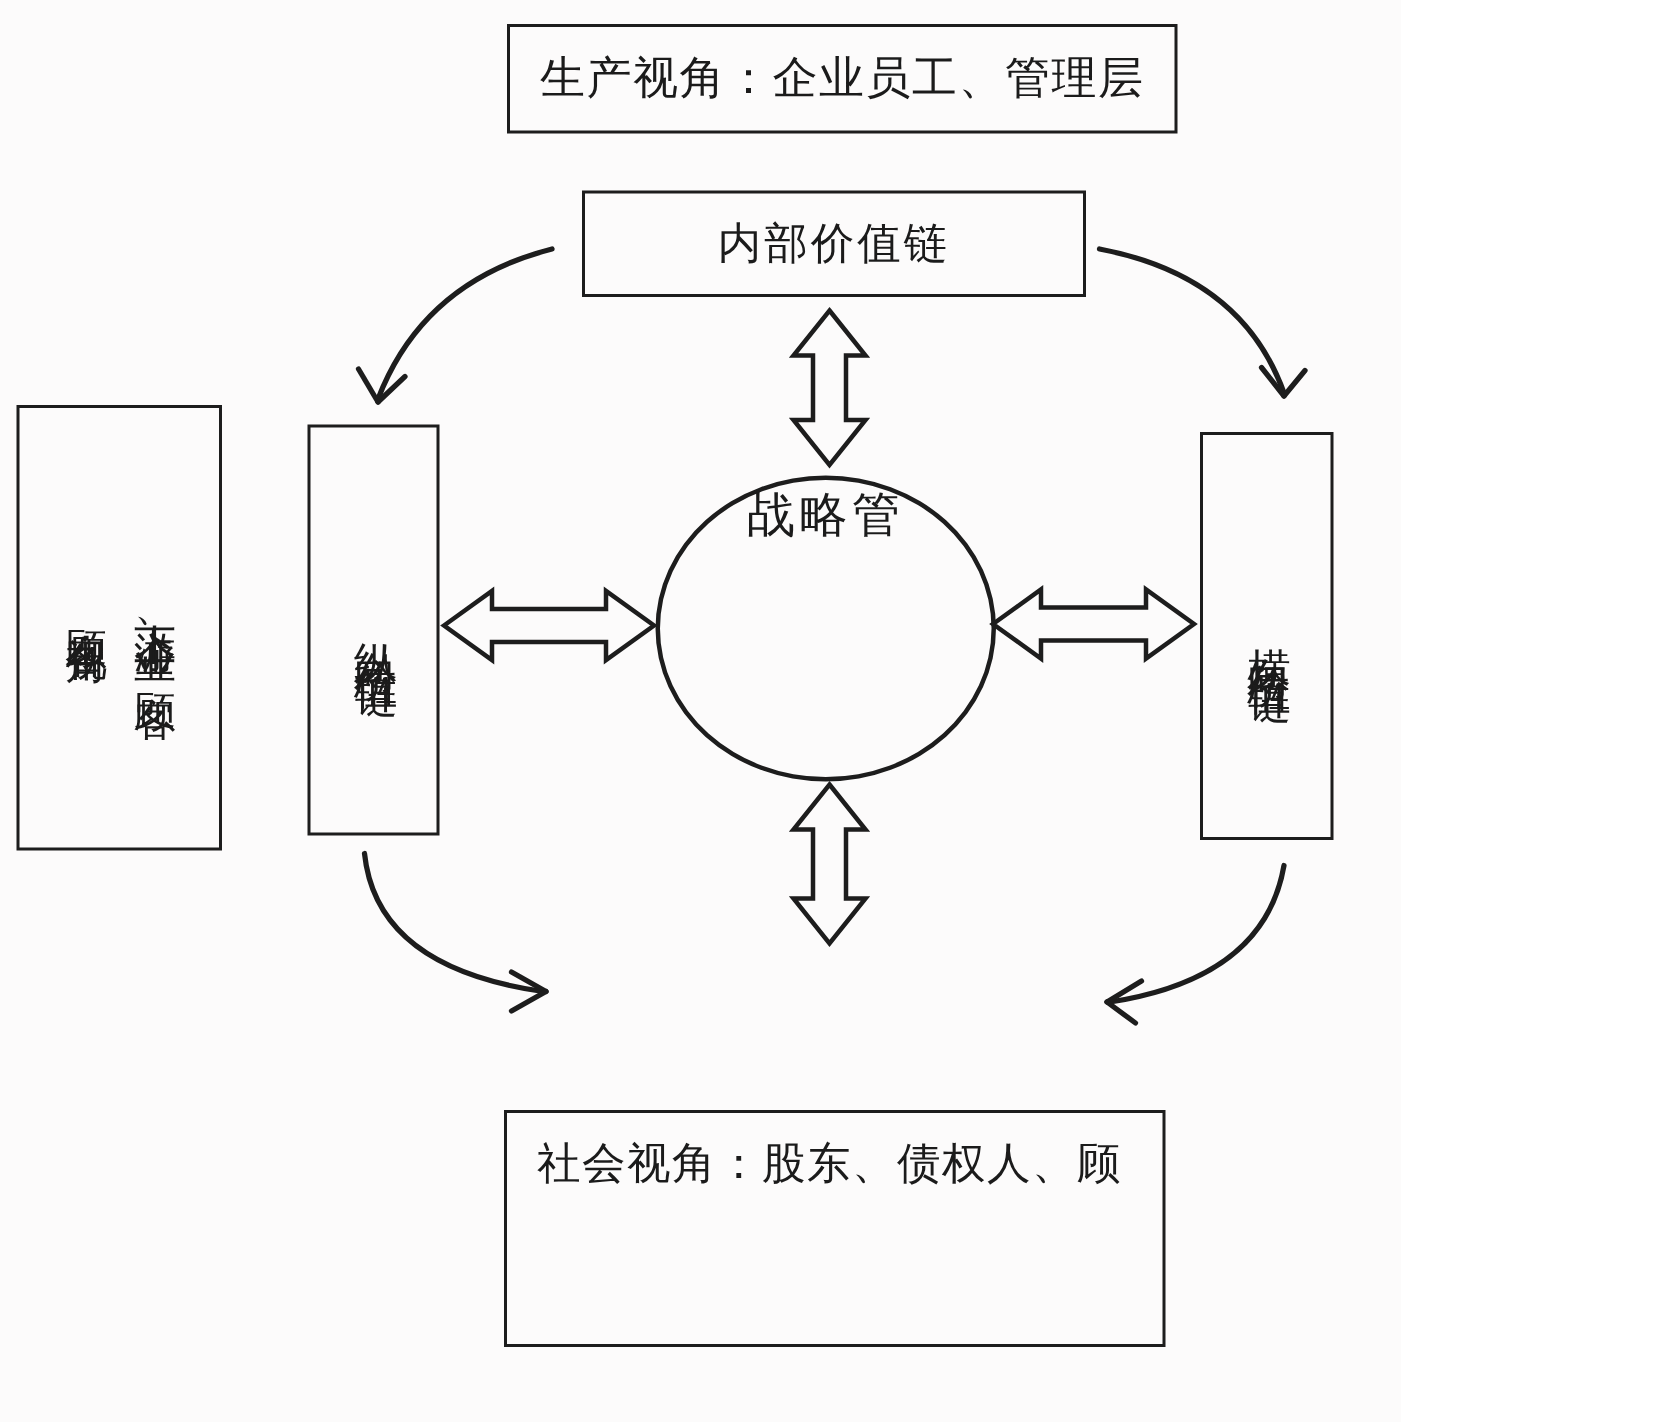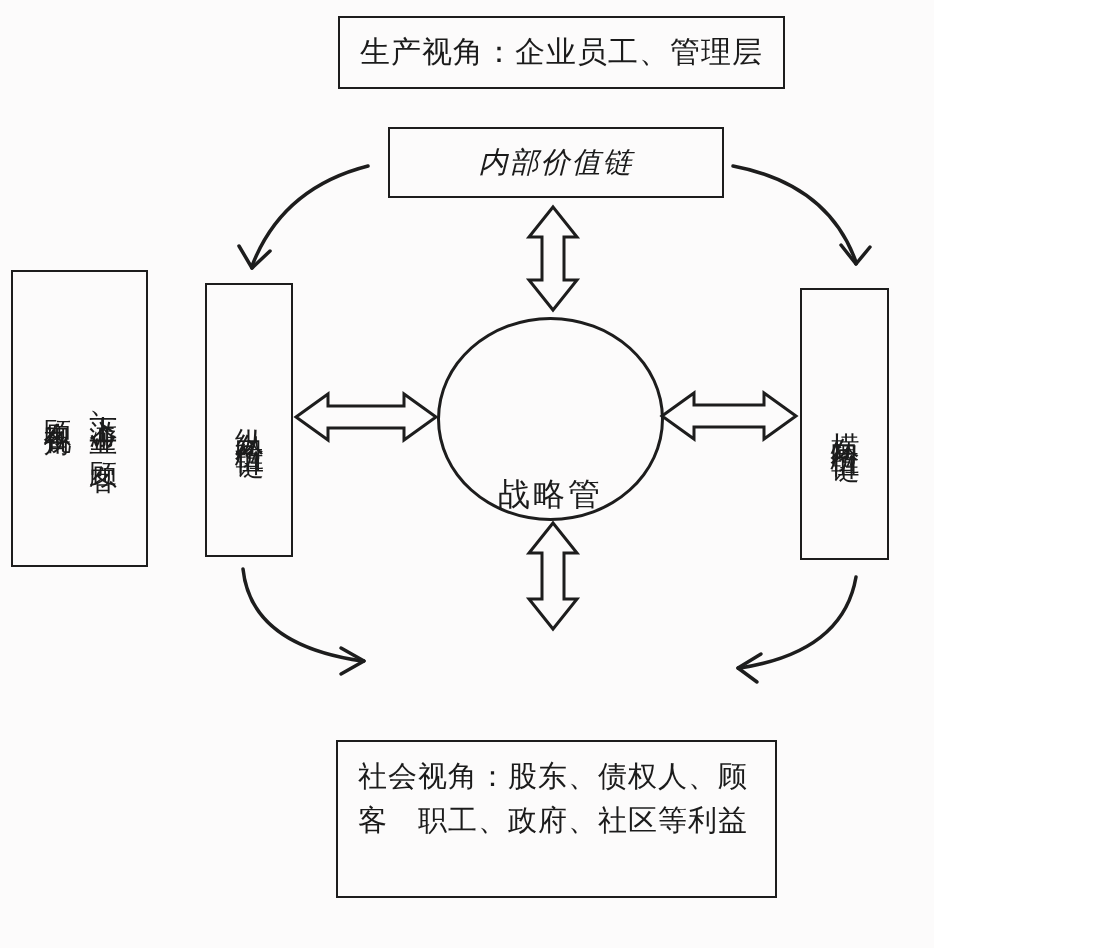--- a/index.html
+++ b/index.html
@@ -25,26 +25,26 @@
     display:flex;align-items:center;justify-content:center;
     box-sizing:border-box;
     z-index:2;
   }
   .note-h{
     font-size:30px;
     letter-spacing:1px;
     white-space:nowrap;
   }
   .top-note{left:338px;top:16px;width:447px;height:73px;}
-  .internal-box{left:388px;top:127px;width:336px;height:71px;font-size:29px;letter-spacing:2px;font-style:italic;}
+  .internal-box{left:388px;top:127px;width:336px;height:71px;font-size:29px;letter-spacing:2px;}
   .social-box{left:385px;top:633px;width:337px;height:68px;font-size:29px;letter-spacing:2px;}
   .circle{
     position:absolute;left:437px;top:317px;width:227px;height:204px;
     border:3px solid #1d1d1d;border-radius:50%;
-    display:flex;flex-direction:column;align-items:center;justify-content:flex-end;
+    display:flex;flex-direction:column;align-items:center;justify-content:space-between;
     box-sizing:border-box;z-index:2;
     font-size:32px;line-height:47px;letter-spacing:3px;
   }
   .vbox{
     position:absolute;border:2px solid #1d1d1d;box-sizing:border-box;z-index:2;
     display:flex;align-items:center;justify-content:center;
   }
   .vtext{
     writing-mode:vertical-rl;
     text-orientation:upright;
@@ -139,16 +139,15 @@
   </div>
 
   <div class="persp persp-right">
     <span class="col">行业视角：</span>
     <span class="col">竞争对手</span>
   </div>
 
 
   <div class="social-note">
     <div class="line">社会视角：股东、债权人、顾</div>
-    <div class="line">客　职工、政府、社区等利益</div>
   </div>
 
 </div>
 
 </body></html>

